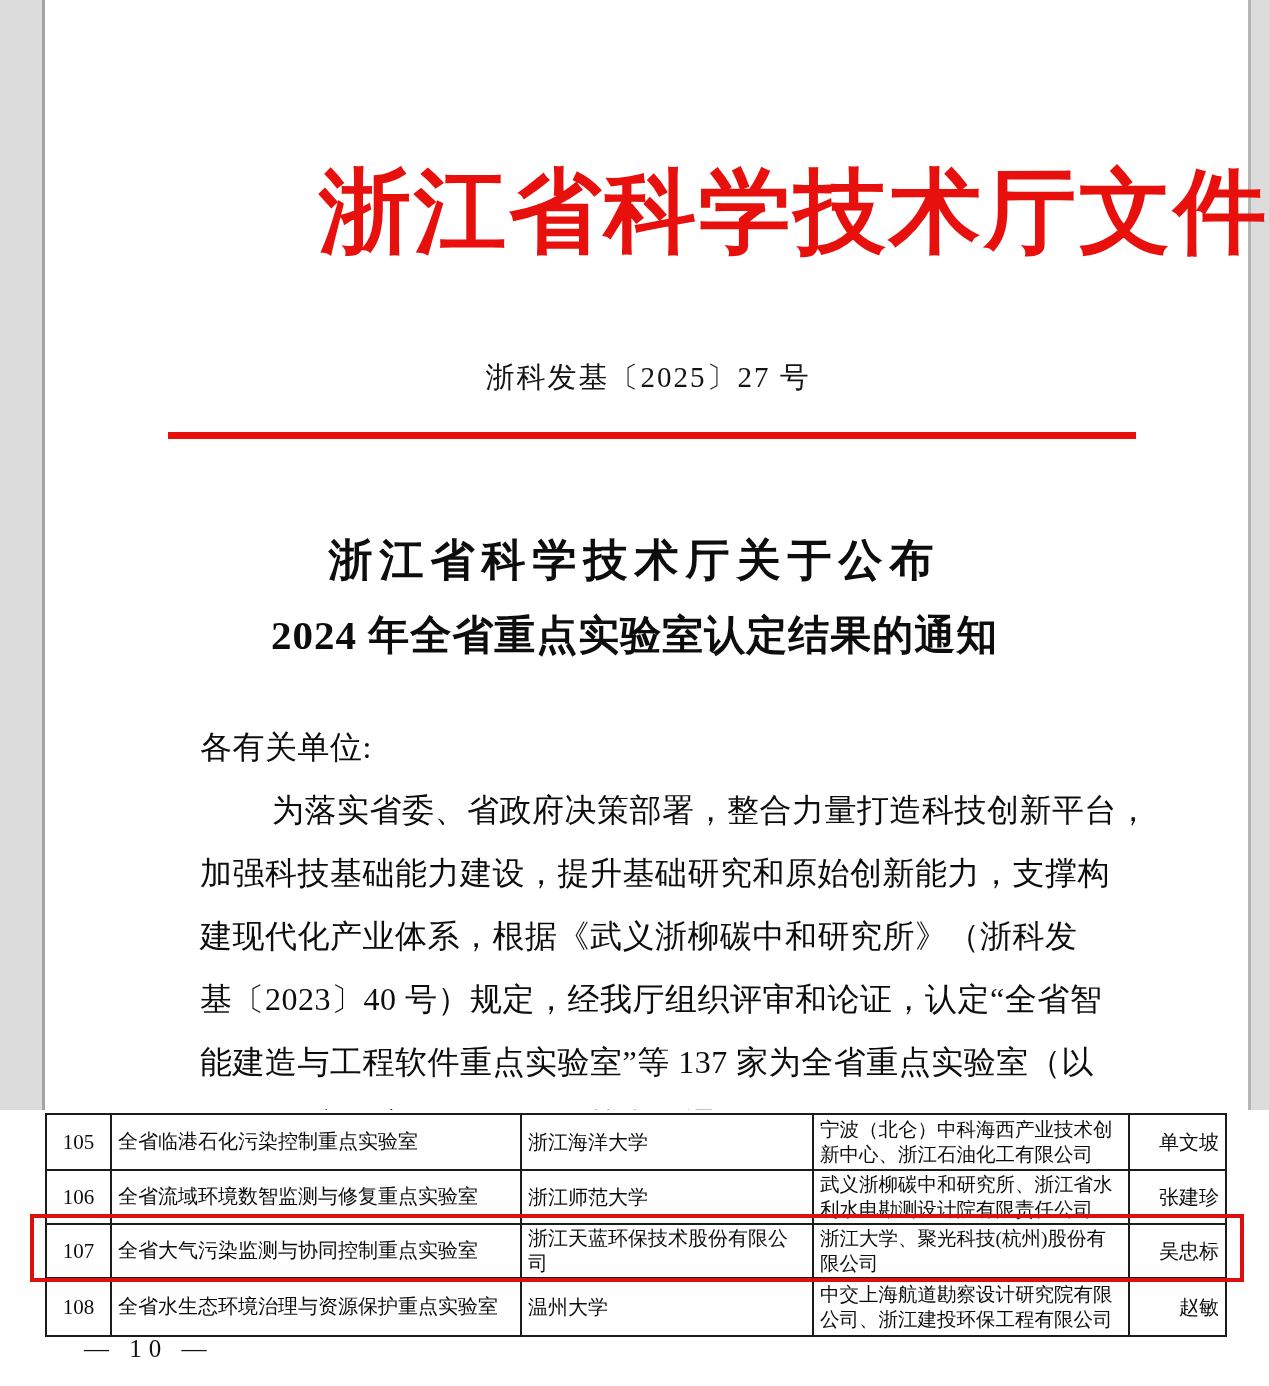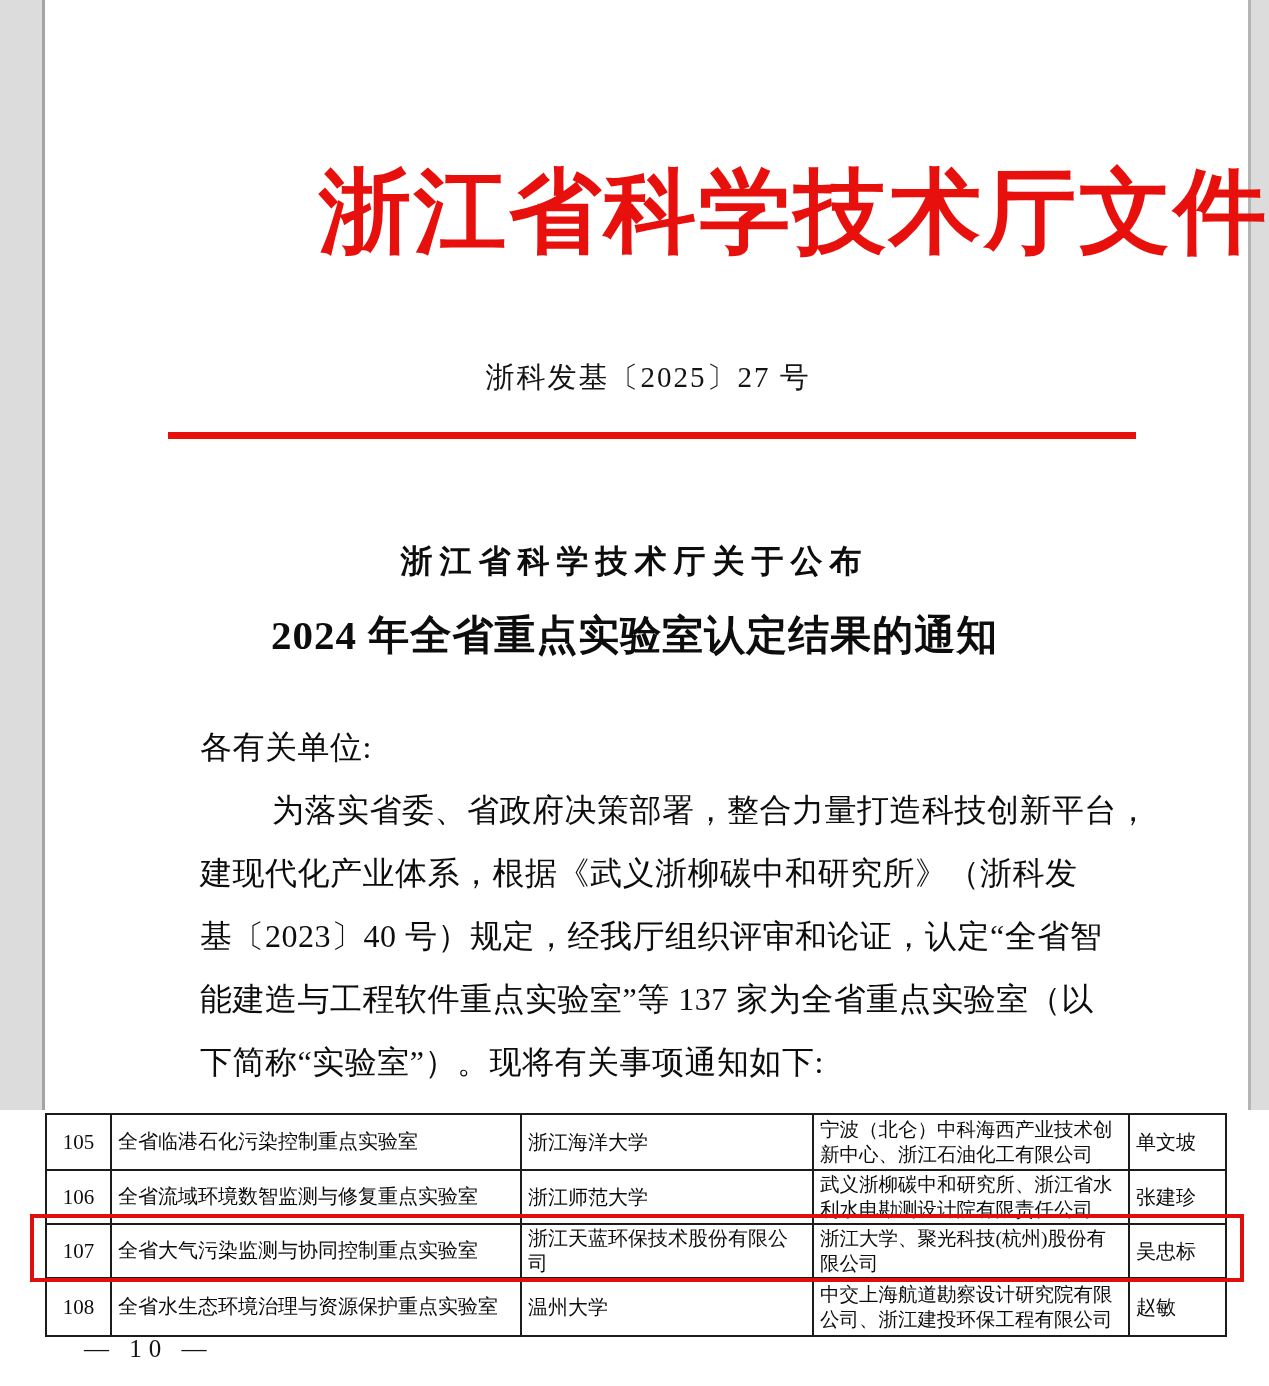--- a/index.html
+++ b/index.html
@@ -40,21 +40,21 @@
 
   .red-rule {
     position: absolute; top: 432px; left: 168px;
     width: 968px; height: 7px; background: #e8100c;
   }
 
   .notice-title {
     position: absolute; top: 524px; left: 0; width: 100%;
     text-align: center; font-weight: bold; color: #0d0d0d;
   }
-  .notice-title .t1 { font-size: 32px; letter-spacing: 7px; line-height: 74px; white-space: nowrap; }
+  .notice-title .t1 { font-size: 44px; letter-spacing: 7px; line-height: 74px; white-space: nowrap; }
   .notice-title .t2 { font-size: 41px; letter-spacing: 1px; line-height: 74px; white-space: nowrap; }
 
   .body-block {
     position: absolute; top: 716px; left: 200px; width: 916px;
     font-size: 32px; letter-spacing: 0.5px; color: #0d0d0d;
   }
   .body-line { line-height: 63px; white-space: nowrap; }
   .indent { text-indent: 72px; }
 
   
@@ -72,21 +72,21 @@
     border: 2px solid #1c1c1c;
     vertical-align: middle;
     line-height: 25px;
     padding: 1px 6px;
     overflow: hidden;
   }
   td.c-no { text-align: center; font-size: 21px; font-family: "Liberation Serif", serif; }
   td.c-lab { padding-left: 10px; font-family: Liberation Mono, monospace; }
   td.c-inst { padding-left: 8px; font-family: Liberation Serif, serif; }
   td.c-partners { padding-left: 8px; padding-right: 3px; font-size: 19.5px; }
-  td.c-director { text-align: left; }
+  td.c-director { text-align: right; }
   tr.r1 { height: 56px; }
   tr.r2 { height: 54px; }
   tr.r3 { height: 50px; }
   tr.r4 { height: 58px; }
 
   .highlight-box {
     position: absolute;
     left: 30px; top: 104px;
     width: 1214px; height: 68px;
     border: 4px solid #e10e0e;
@@ -114,20 +114,21 @@
   <div class="red-rule"></div>
 
   <div class="notice-title">
     <div class="t1">浙江省科学技术厅关于公布</div>
     <div class="t2">2024 年全省重点实验室认定结果的通知</div>
   </div>
 
   <div class="body-block">
     <div class="body-line">各有关单位:</div>
     <div class="body-line indent">为落实省委、省政府决策部署，整合力量打造科技创新平台，</div>
+    <div class="body-line">加强科技基础能力建设，提升基础研究和原始创新能力，支撑构</div>
     <div class="body-line">建现代化产业体系，根据《武义浙柳碳中和研究所》（浙科发</div>
     <div class="body-line">基〔2023〕40 号）规定，经我厅组织评审和论证，认定“全省智</div>
     <div class="body-line">能建造与工程软件重点实验室”等 137 家为全省重点实验室（以</div>
     <div class="body-line">下简称“实验室”）。现将有关事项通知如下:</div>
   </div>
 
   <div class="table-section">
     <table class="results">
       <colgroup>
         <col style="width:65px">

